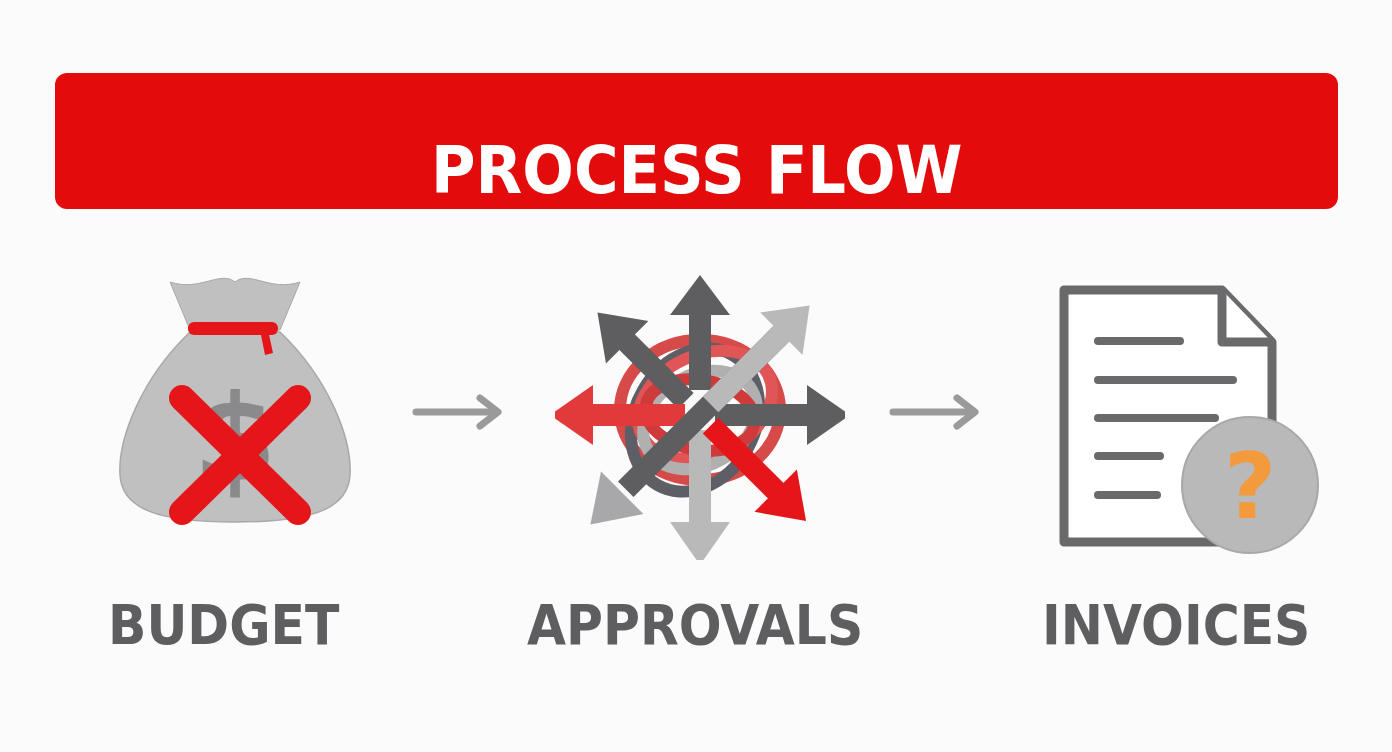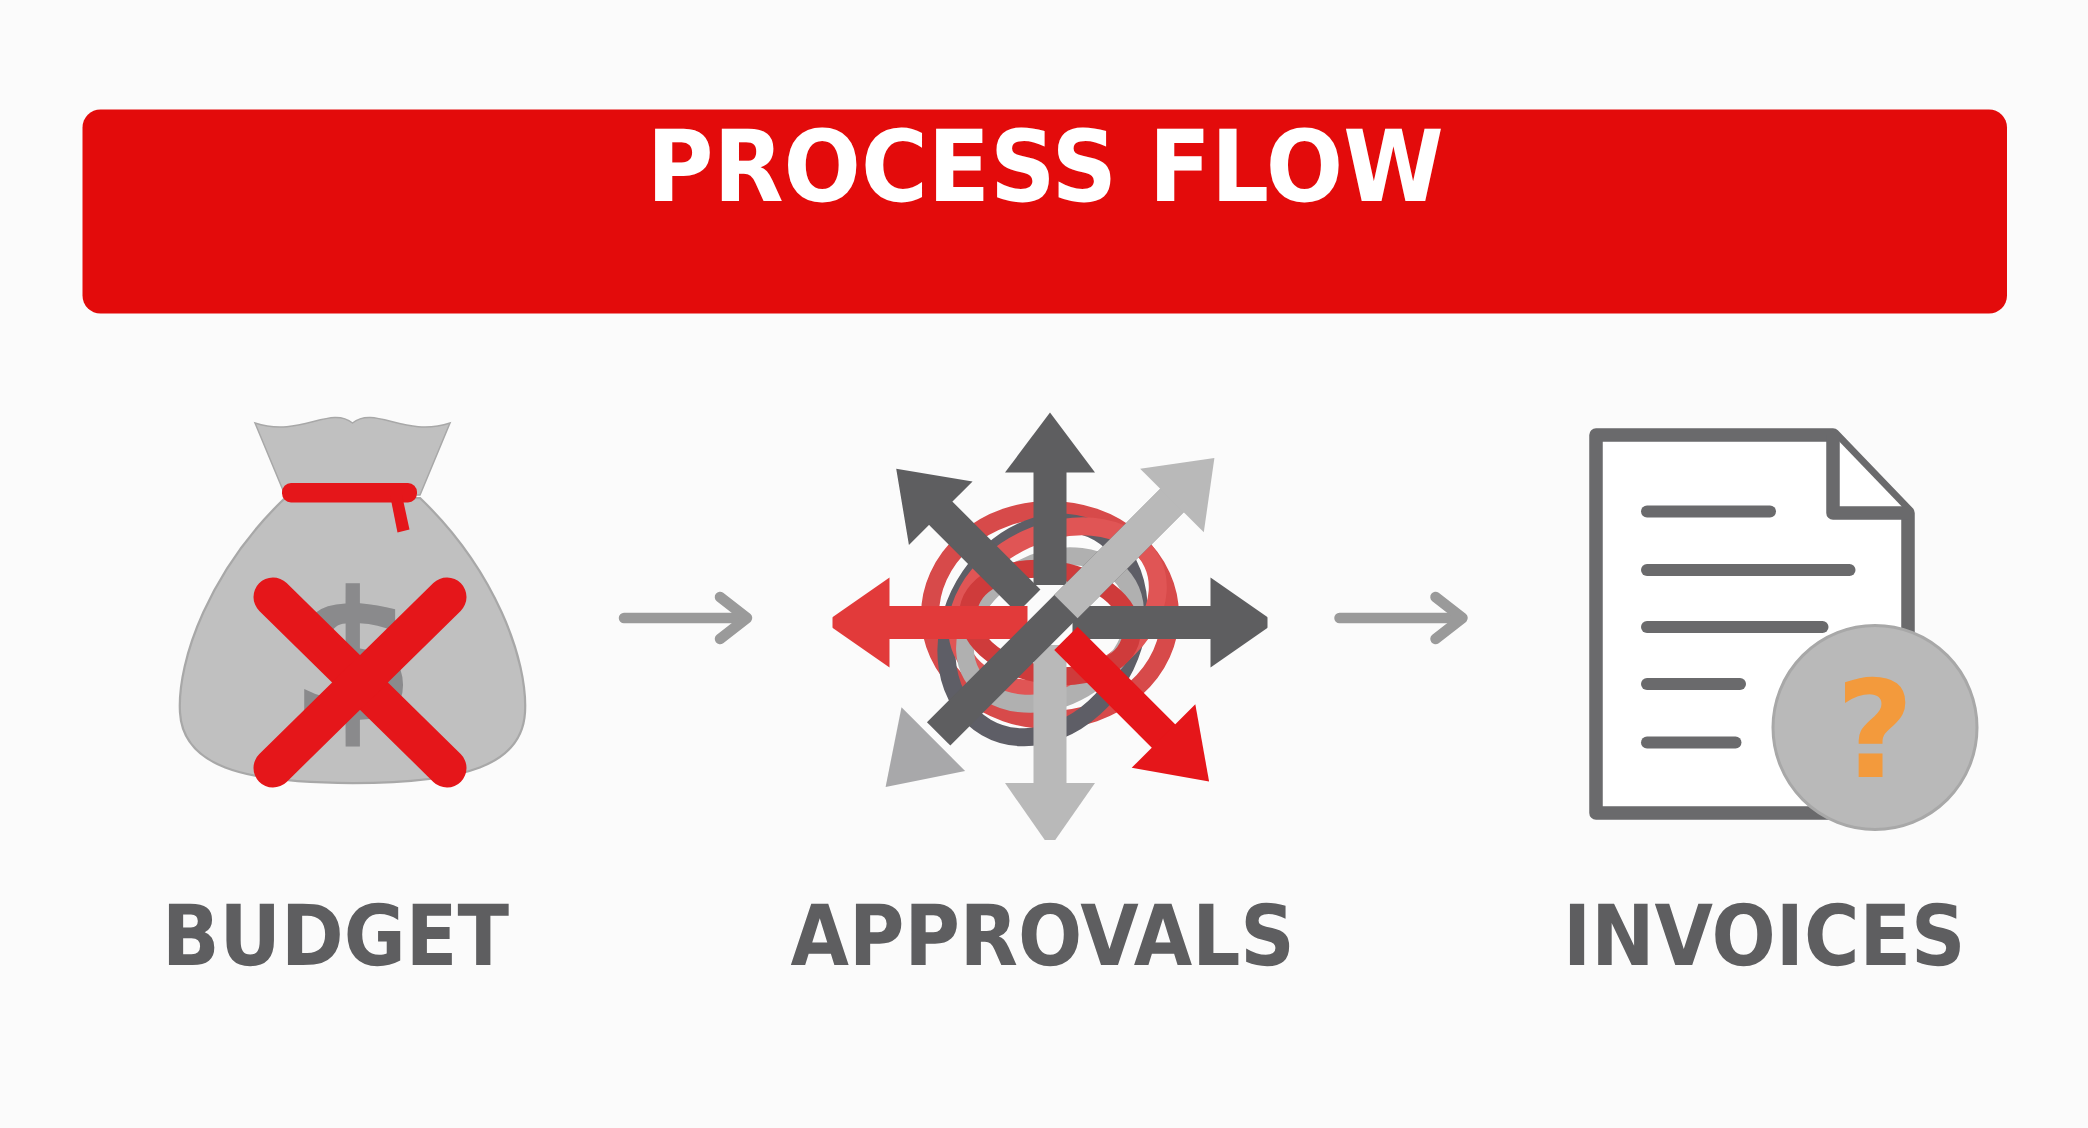--- a/index.html
+++ b/index.html
@@ -3,21 +3,21 @@
 <meta charset="utf-8">
 <style>
   html, body { margin:0; padding:0; }
   body {
     width:1392px; height:752px; background:#fbfbfb; position:relative; overflow:hidden;
     font-family:"Liberation Sans", sans-serif;
   }
   .banner {
     position:absolute; left:55px; top:73px; width:1283px; height:136px;
     background:#e30b0b; border-radius:12px;
-    display:flex; align-items:flex-start; justify-content:center;
+    display:flex; align-items:flex-end; justify-content:center;
   }
   .banner-title {
     color:#ffffff; font-family:"DejaVu Sans", sans-serif; font-weight:bold;
     font-size:66px; letter-spacing:0px; transform:scaleX(0.92);
   }
   .icon { position:absolute; }
   .label {
     position:absolute; top:592px; font-family:"DejaVu Sans", sans-serif; font-weight:bold;
     font-size:56px; color:#5e5e60; transform:scaleX(0.9); transform-origin:left top;
     white-space:nowrap;

